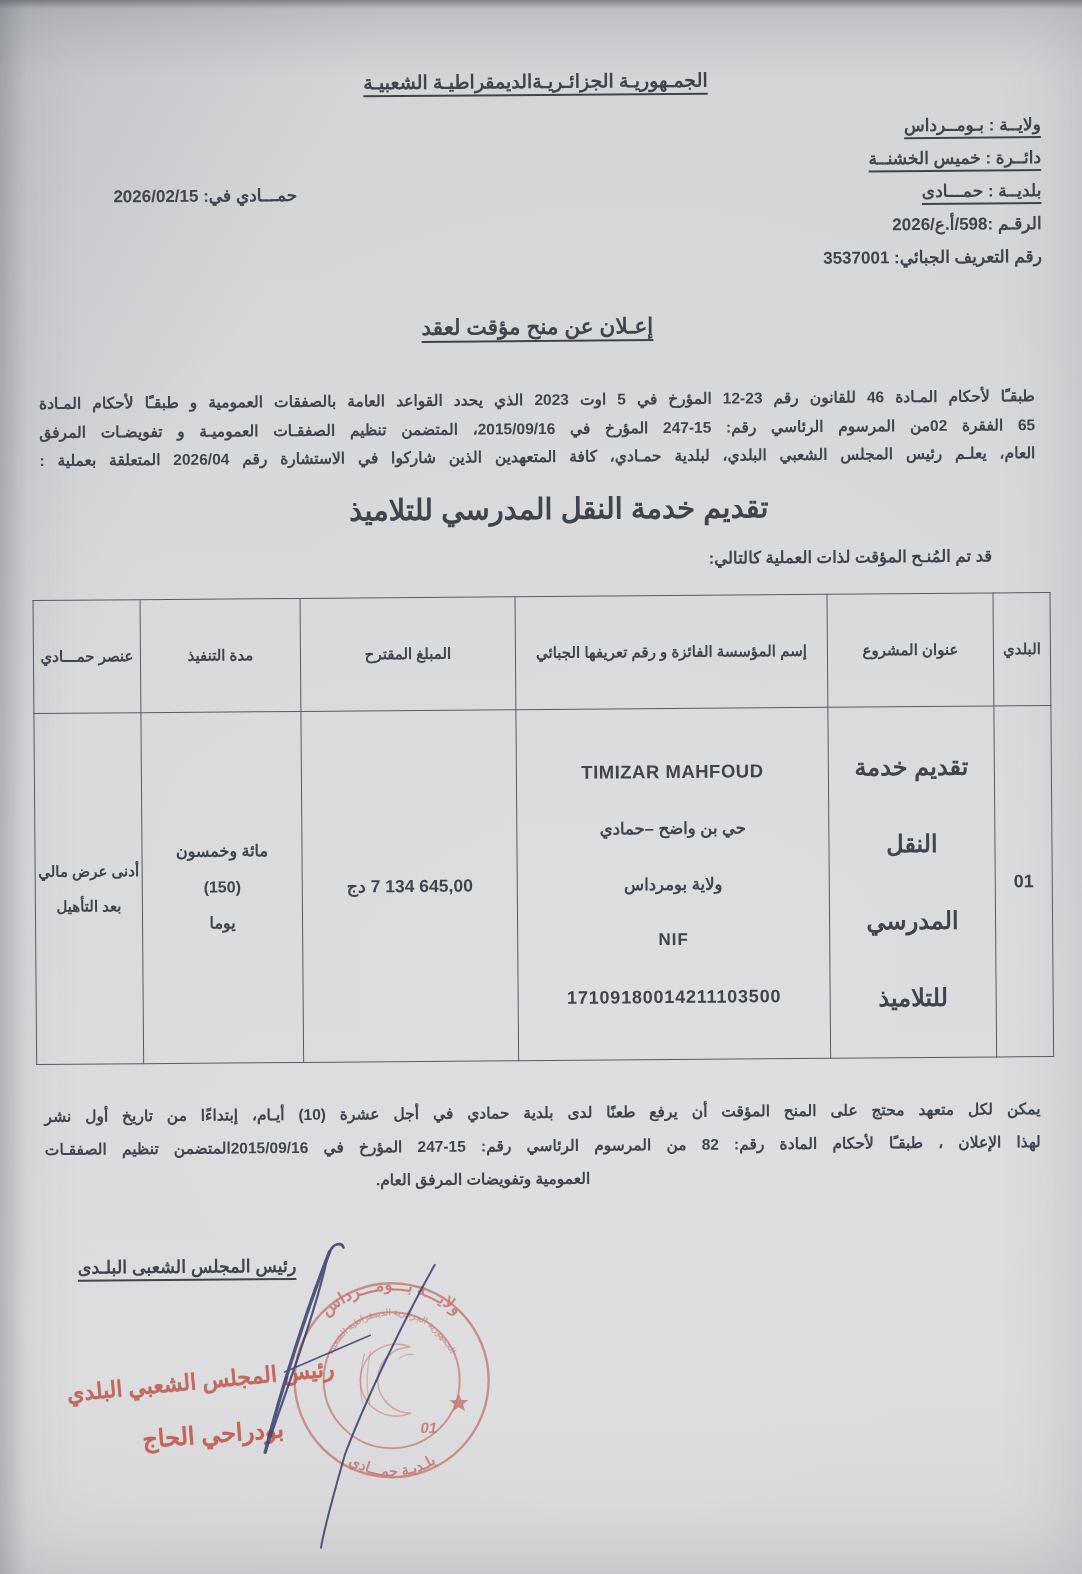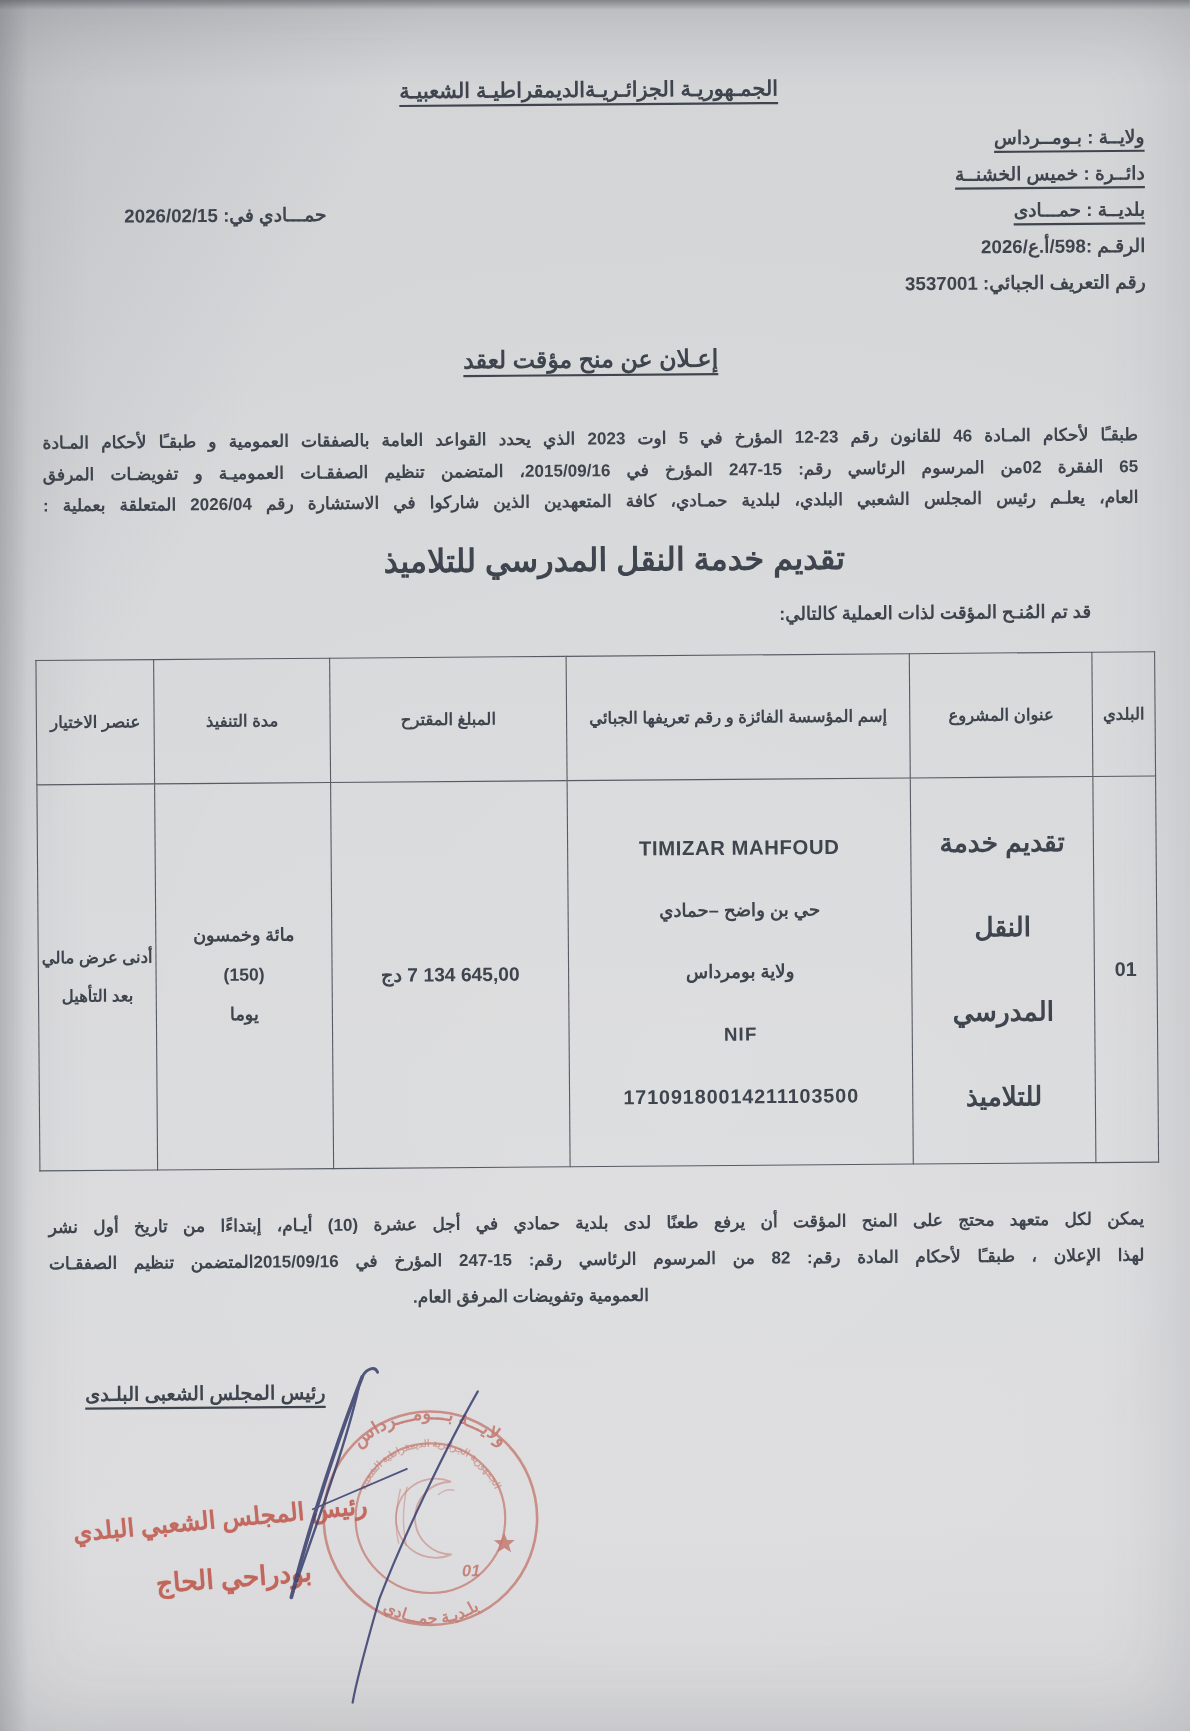--- a/index.html
+++ b/index.html
@@ -95,21 +95,21 @@
           <col style="width:160px">
           <col style="width:107px">
       </colgroup>
       <tbody>
           <tr>
         <th>البلدي</th>
         <th class="h-project">عنوان المشروع</th>
         <th class="h-company">إسم المؤسسة الفائزة و رقم تعريفها الجبائي</th>
         <th>المبلغ المقترح</th>
         <th>مدة التنفيذ</th>
-        <th>عنصر الاختيار</th>
+        <th>عنصر حمـــادي</th>
       </tr>
       <tr class="body-row">
         <td class="c-num">01</td>
         <td class="c-project">
           <div>تقديم خدمة</div>
           <div>النقل</div>
           <div>المدرسي</div>
           <div>للتلاميذ</div>
         </td>
         <td>

